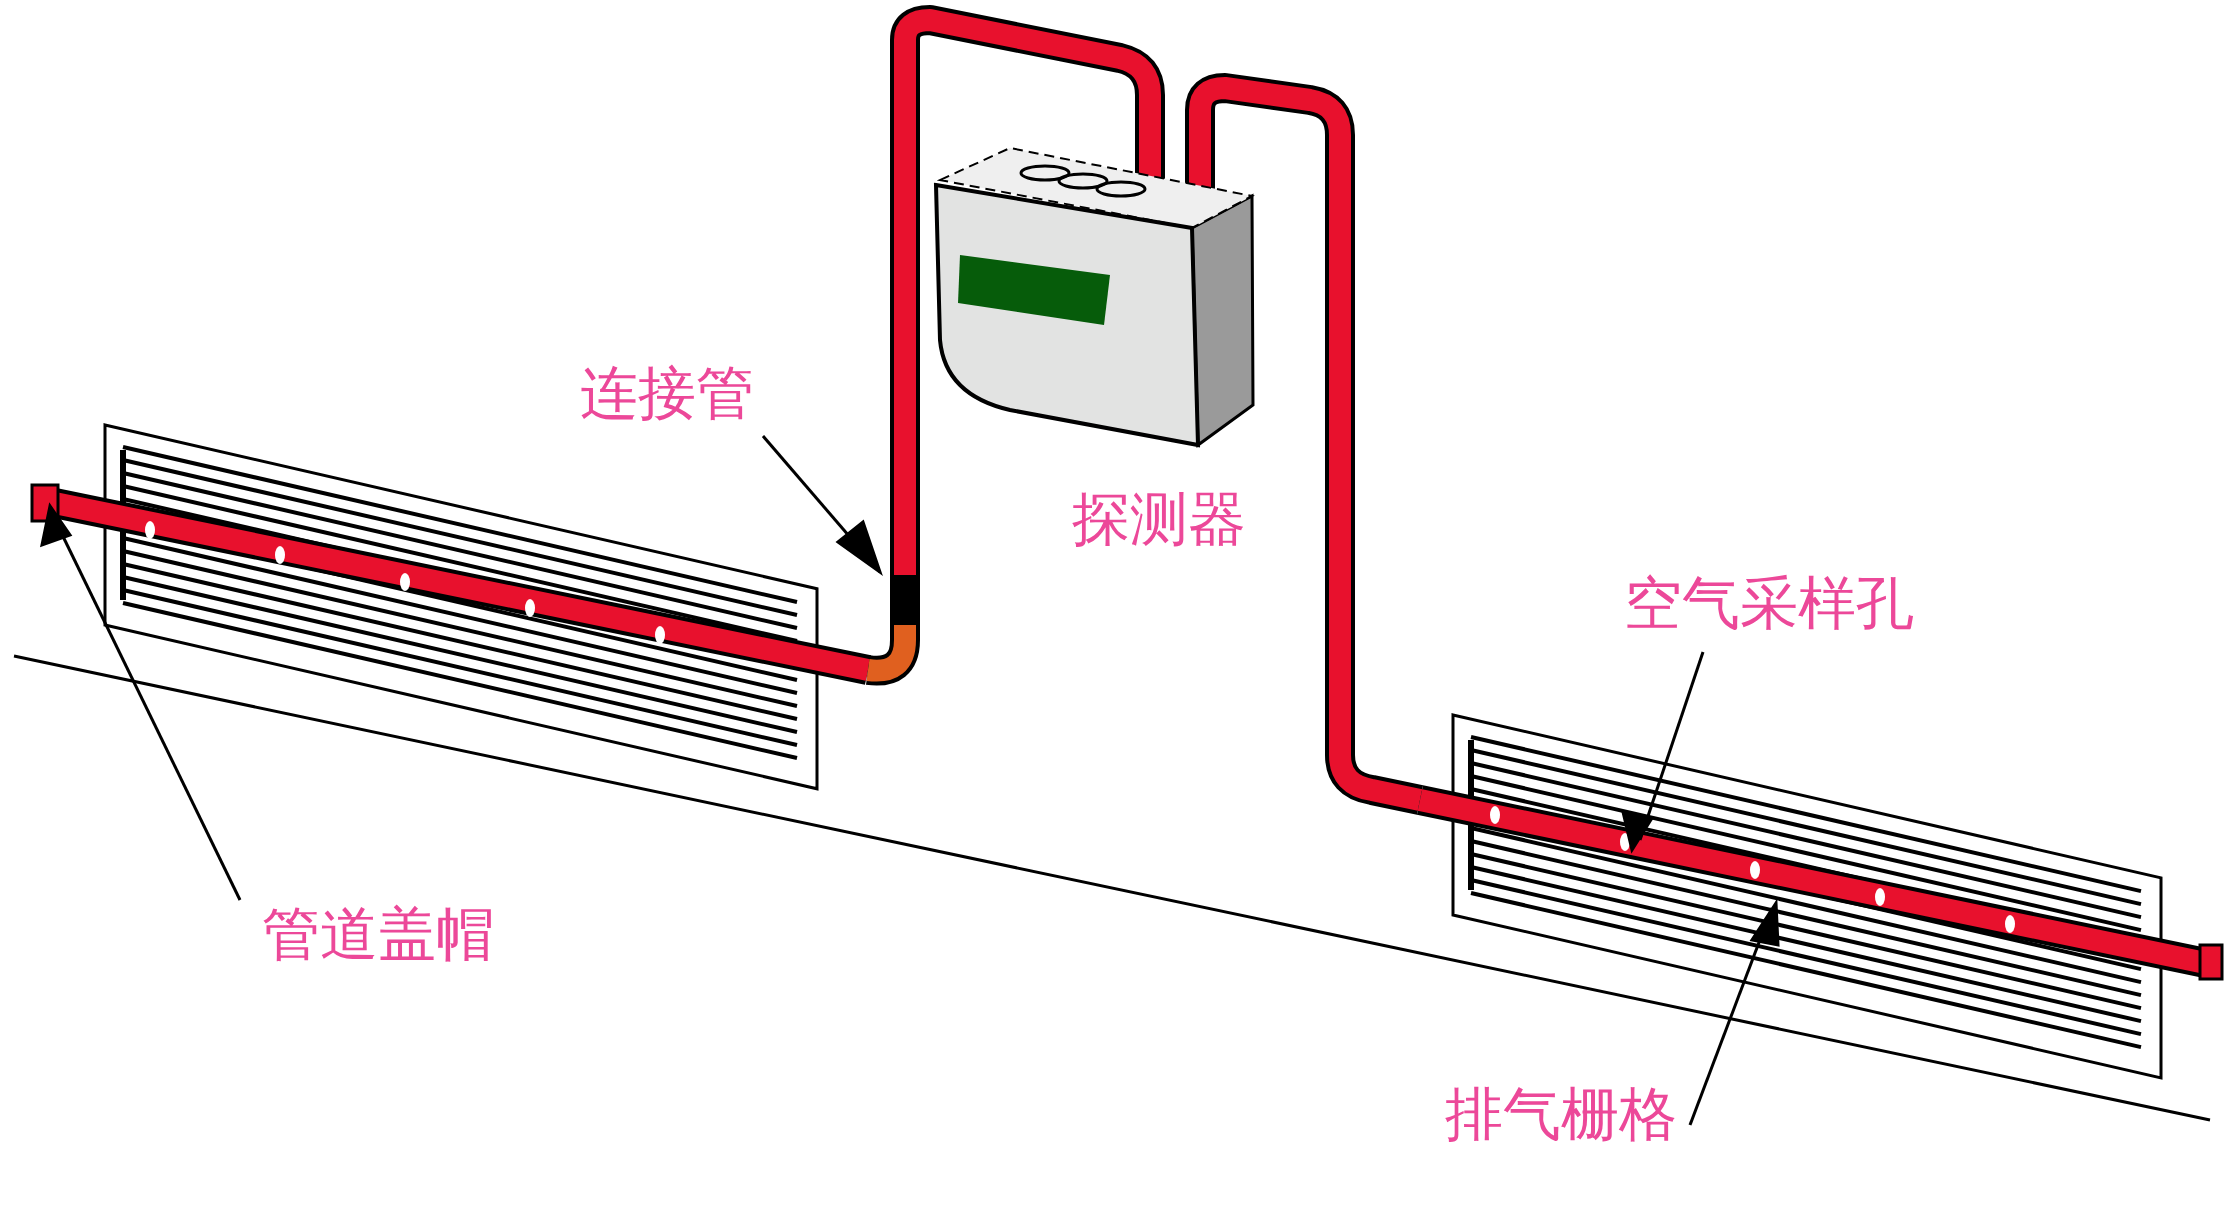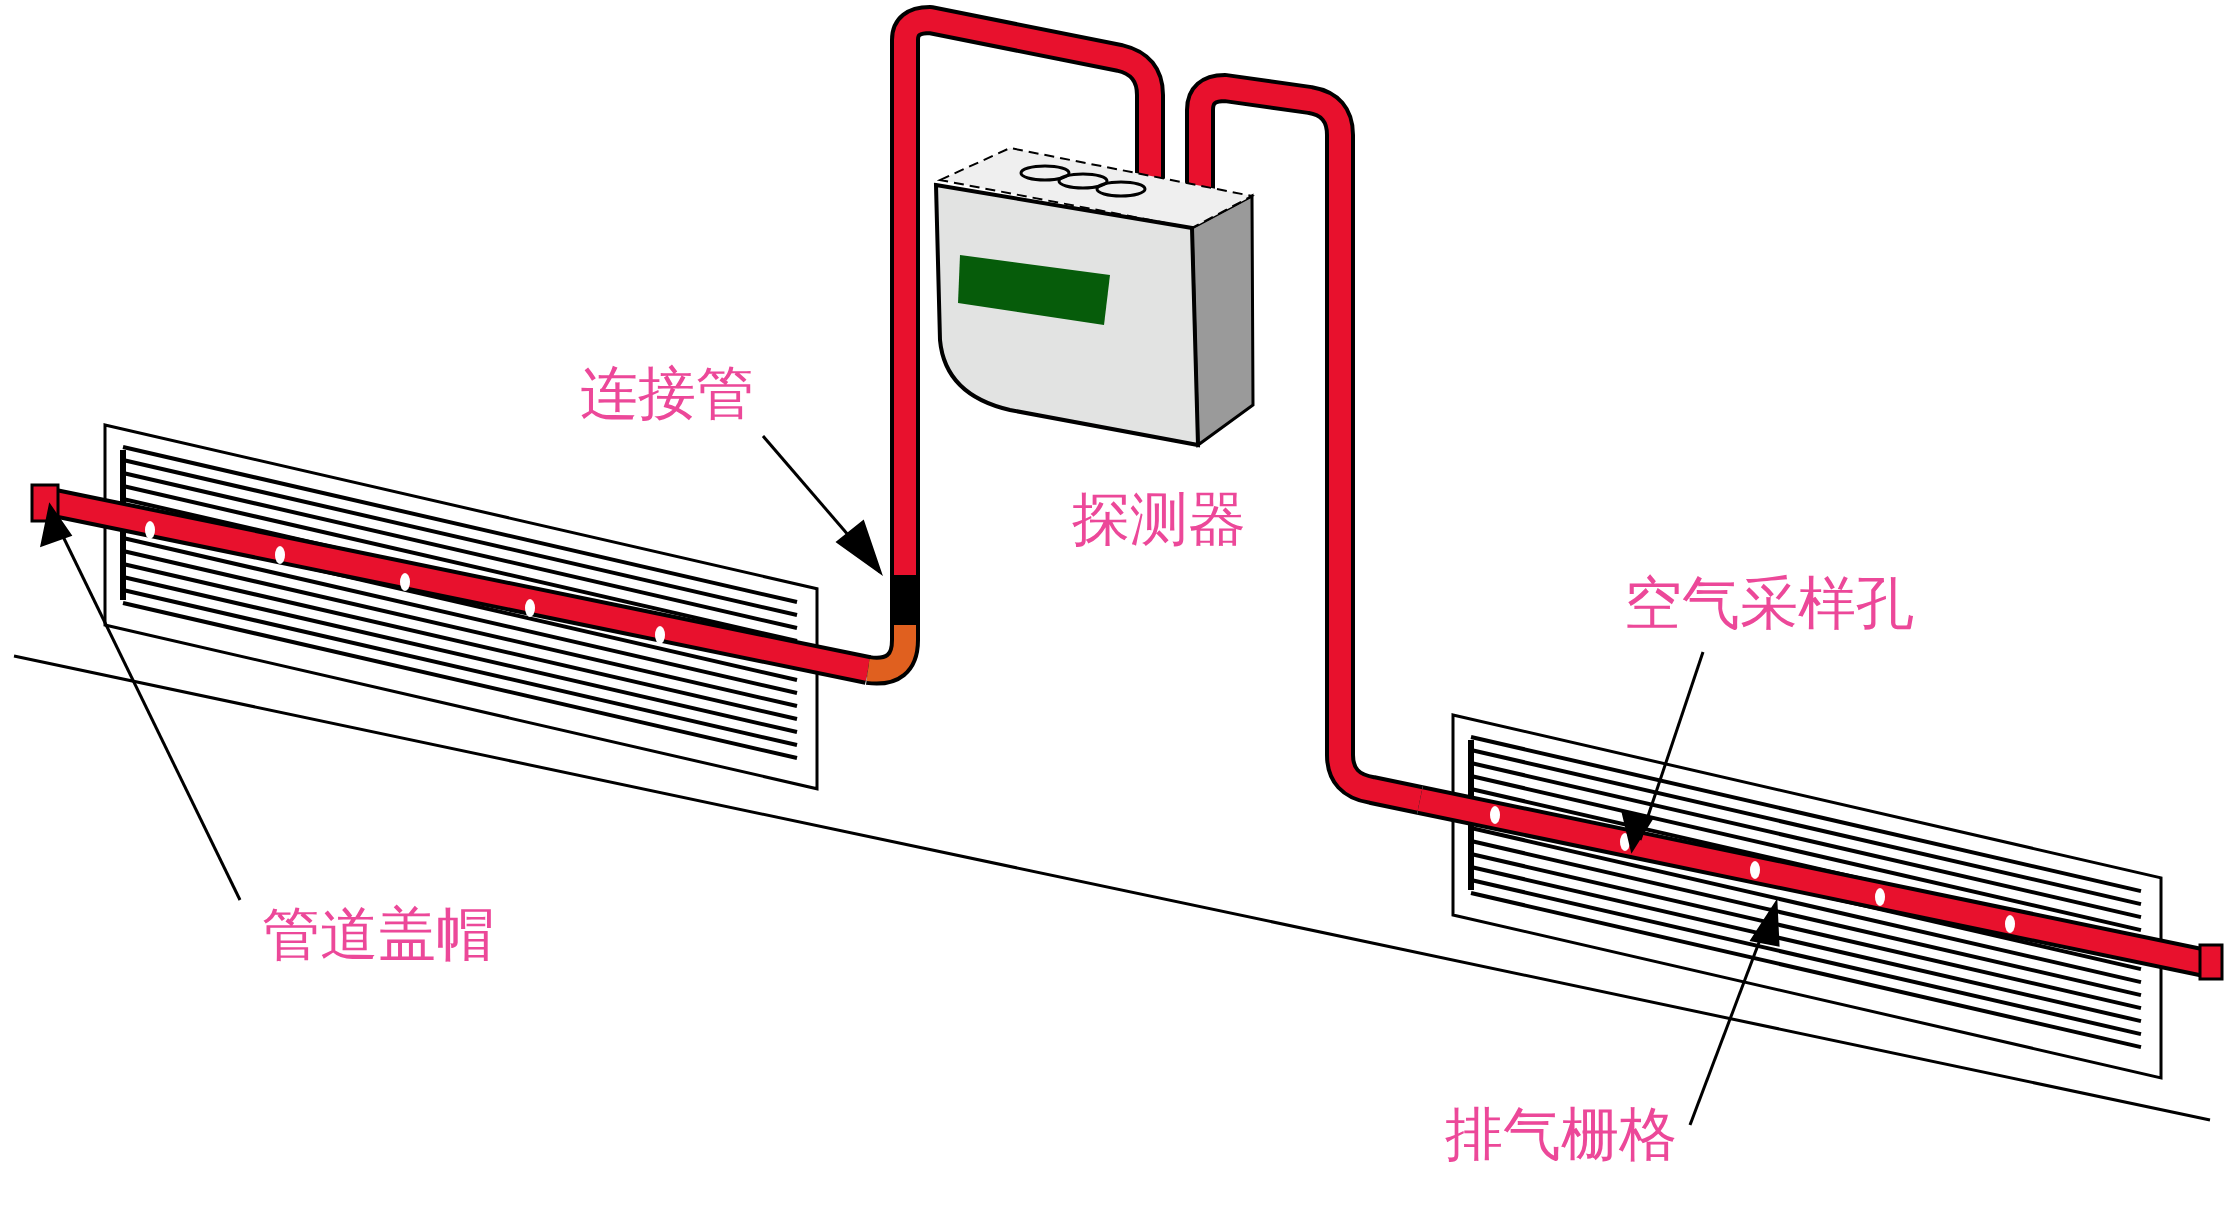--- a/index.html
+++ b/index.html
@@ -105,13 +105,13 @@
       <line x1="1690" y1="1125" x2="1772" y2="908"></line>
       <polygon points="1776,903 1752,940 1778,945"></polygon>
     </g>
   </g>
 </svg>
 
 <div class="label" style="left:580px; top:364px;">连接管</div>
 <div class="label" style="left:1072px; top:490px;">探测器</div>
 <div class="label" style="left:1600px; top:574px;margin-left:24px;">空气采样孔</div>
 <div class="label" style="left:262px; top:905px;">管道盖帽</div>
-<div class="label" style="left:1445px; top:1085px;margin-top:20px;">排气栅格</div>
+<div class="label" style="left:1445px; top:1085px;">排气栅格</div>
 
 </body></html>

